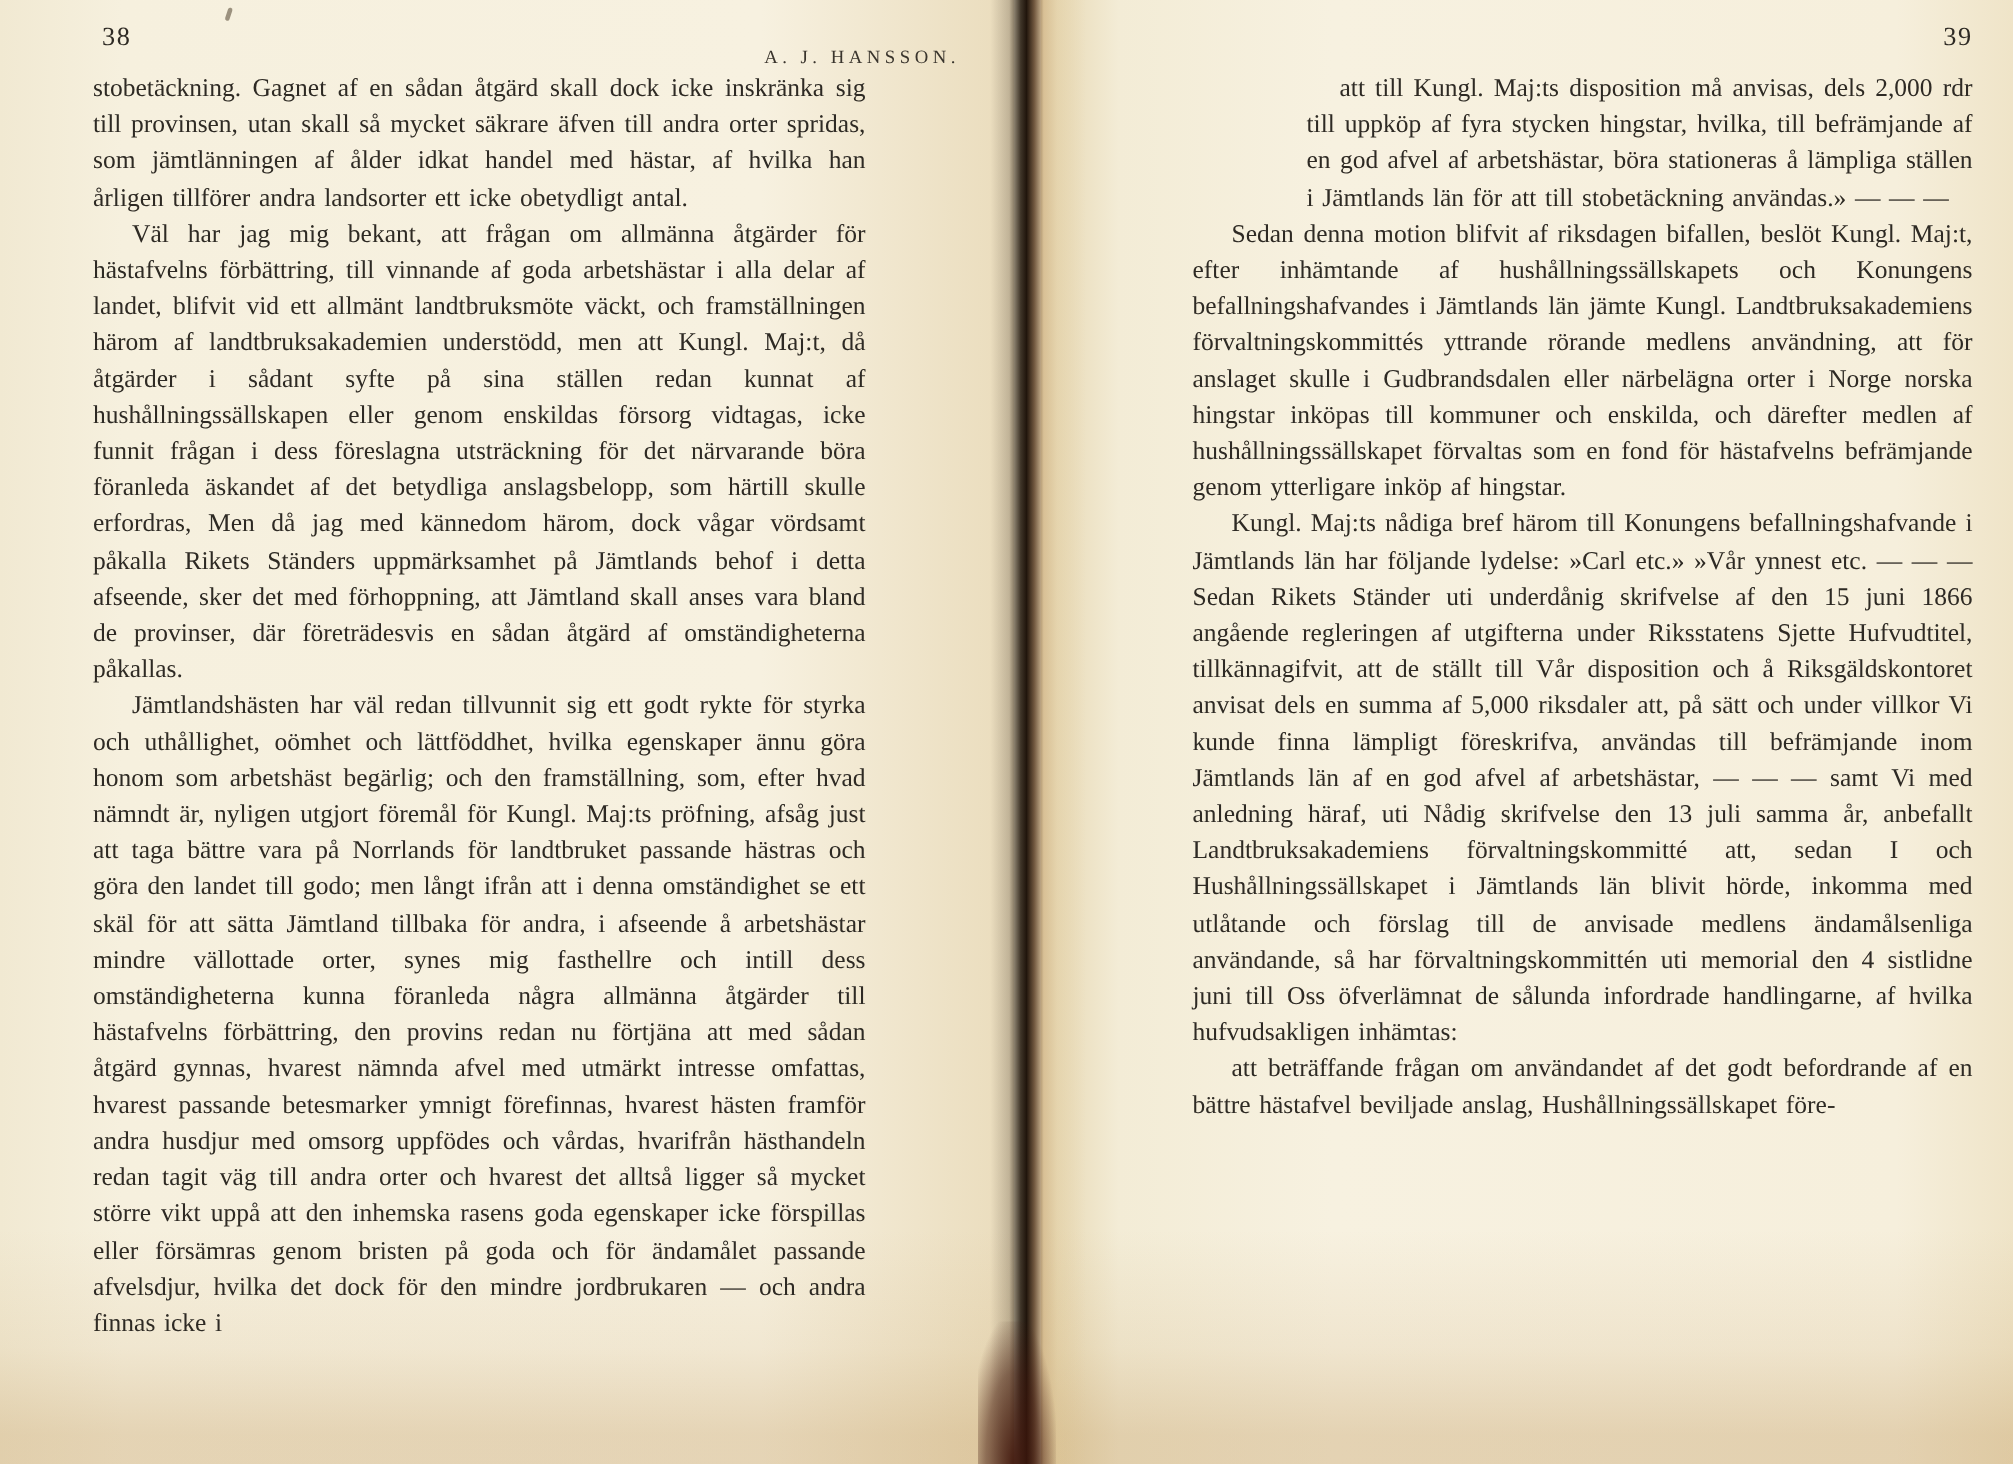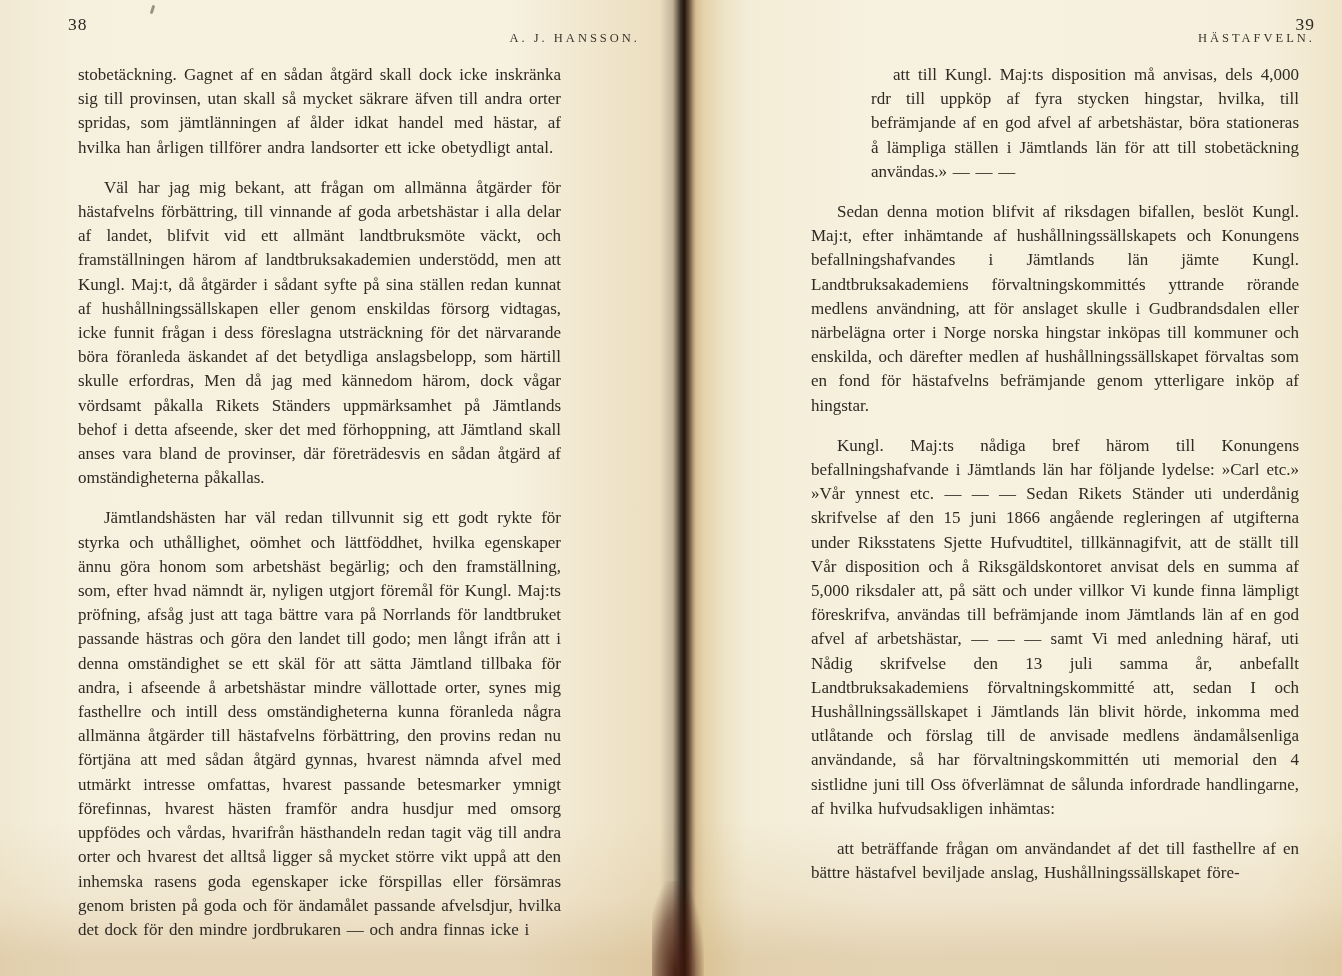--- a/index.html
+++ b/index.html
@@ -53,21 +53,21 @@
     position:absolute; top:31px;
     font-size:12.5px; font-weight:normal; letter-spacing:3px;
     text-align:right; color:#3a352d;
   }
   .page-left  .running-header { left:0; width:640px; }
   .page-right .running-header { left:101px; width:520px; }
   .body { position:absolute; top:47px; }
   .page-left  .body { left:62px;  width:515px; }
   .page-right .body { left:101px; width:520px; }
   p {
-    margin:16px;
+    margin:0;
     font-size:17px; line-height:24.2px;
     text-align:justify;
     word-spacing:1.5px;
     -webkit-hyphens:none; hyphens:none;
   }
   p.indent { text-indent:26px; }
   p.quote  { margin-left:76px; text-indent:22px; }
 </style>
 </head>
 <body>
@@ -79,26 +79,25 @@
     <div class="running-header">A. J. HANSSON.</div>
     <div class="body">
       <p class="noindent">stobetäckning.  Gagnet af en sådan åtgärd skall dock icke inskränka sig till provinsen, utan skall så mycket säkrare äfven till andra orter spridas, som jämtlänningen af ålder idkat handel med hästar, af hvilka han årligen tillförer andra landsorter ett icke obetydligt antal.</p>
       <p class="indent">Väl har jag mig bekant, att frågan om allmänna åtgärder för hästafvelns förbättring, till vinnande af goda arbetshästar i alla delar af landet, blifvit vid ett allmänt landtbruksmöte väckt, och framställningen härom af landtbruksakademien understödd, men att Kungl. Maj:t, då åtgärder i sådant syfte på sina ställen redan kunnat af hushållningssällskapen eller genom enskildas försorg vidtagas, icke funnit frågan i dess föreslagna utsträckning för det närvarande böra föranleda äskandet af det betydliga anslagsbelopp, som härtill skulle erfordras, Men då jag med kännedom härom, dock vågar vördsamt påkalla Rikets Ständers uppmärksamhet på Jämtlands behof i detta afseende, sker det med förhoppning, att Jämtland skall anses vara bland de provinser, där företrädesvis en sådan åtgärd af omständigheterna påkallas.</p>
       <p class="indent">Jämtlandshästen har väl redan tillvunnit sig ett godt rykte för styrka och uthållighet, oömhet och lättföddhet, hvilka egenskaper ännu göra honom som arbetshäst begärlig; och den framställning, som, efter hvad nämndt är, nyligen utgjort föremål för Kungl. Maj:ts pröfning, afsåg just att taga bättre vara på Norrlands för landtbruket passande hästras och göra den landet till godo; men långt ifrån att i denna omständighet se ett skäl för att sätta Jämtland tillbaka för andra, i afseende å arbetshästar mindre vällottade orter, synes mig fasthellre och intill dess omständigheterna kunna föranleda några allmänna åtgärder till hästafvelns förbättring, den provins redan nu förtjäna att med sådan åtgärd gynnas, hvarest nämnda afvel med utmärkt intresse omfattas, hvarest passande betesmarker ymnigt förefinnas, hvarest hästen framför andra husdjur med omsorg uppfödes och vårdas, hvarifrån hästhandeln redan tagit väg till andra orter och hvarest det alltså ligger så mycket större vikt uppå att den inhemska rasens goda egenskaper icke förspillas eller försämras genom bristen på goda och för ändamålet passande afvelsdjur, hvilka det dock för den mindre jordbrukaren — och andra finnas icke i</p>
     </div>
   </div>
 
   <div class="page page-right">
     <span class="folio">39</span>
-    <div class="running-header">HÄSTAFVELN.</div>
     <div class="body">
-      <p class="quote">att till Kungl. Maj:ts disposition må anvisas, dels 4,000 rdr till uppköp af fyra stycken hingstar, hvilka, till befrämjande af en god afvel af arbetshästar, böra stationeras å lämpliga ställen i Jämtlands län för att till stobetäckning användas.» — — —</p>
+      <p class="quote">att till Kungl. Maj:ts disposition må anvisas, dels 2,000 rdr till uppköp af fyra stycken hingstar, hvilka, till befrämjande af en god afvel af arbetshästar, böra stationeras å lämpliga ställen i Jämtlands län för att till stobetäckning användas.» — — —</p>
       <p class="indent">Sedan denna motion blifvit af riksdagen bifallen, beslöt Kungl. Maj:t, efter inhämtande af hushållningssällskapets och Konungens befallningshafvandes i Jämtlands län jämte Kungl. Landtbruksakademiens förvaltningskommittés yttrande rörande medlens användning, att för anslaget skulle i Gudbrandsdalen eller närbelägna orter i Norge norska hingstar inköpas till kommuner och enskilda, och därefter medlen af hushållningssällskapet förvaltas som en fond för hästafvelns befrämjande genom ytterligare inköp af hingstar.</p>
       <p class="indent">Kungl. Maj:ts nådiga bref härom till Konungens befallningshafvande i Jämtlands län har följande lydelse: »Carl etc.» »Vår ynnest etc. — — — Sedan Rikets Ständer uti underdånig skrifvelse af den 15 juni 1866 angående regleringen af utgifterna under Riksstatens Sjette Hufvudtitel, tillkännagifvit, att de ställt till Vår disposition och å Riksgäldskontoret anvisat dels en summa af 5,000 riksdaler att, på sätt och under villkor Vi kunde finna lämpligt föreskrifva, användas till befrämjande inom Jämtlands län af en god afvel af arbetshästar, — — — samt Vi med anledning häraf, uti Nådig skrifvelse den 13 juli samma år, anbefallt Landtbruksakademiens förvaltningskommitté att, sedan I och Hushållningssällskapet i Jämtlands län blivit hörde, inkomma med utlåtande och förslag till de anvisade medlens ändamålsenliga användande, så har förvaltningskommittén uti memorial den 4 sistlidne juni till Oss öfverlämnat de sålunda infordrade handlingarne, af hvilka hufvudsakligen inhämtas:</p>
-      <p class="indent">att beträffande frågan om användandet af det till fasthellre af en bättre hästafvel beviljade anslag, Hushållningssällskapet före-</p>
+      <p class="indent">att beträffande frågan om användandet af det godt befordrande af en bättre hästafvel beviljade anslag, Hushållningssällskapet före-</p>
     </div>
   </div>
 
   <div class="gutter"></div>
   <div class="gutter-foot"></div>
   <div class="speck"></div>
 
 </div>
 
 </body></html>

